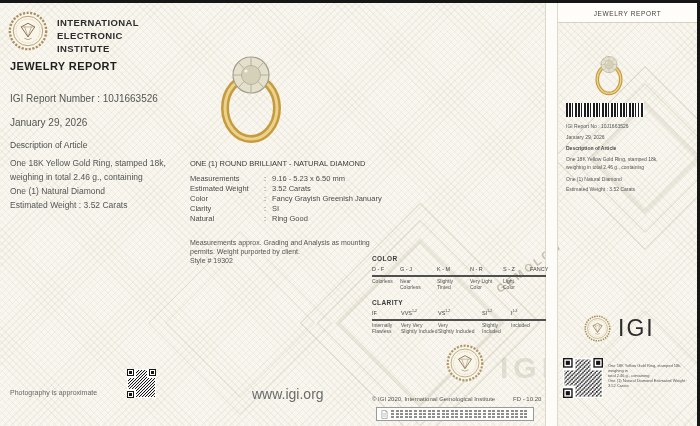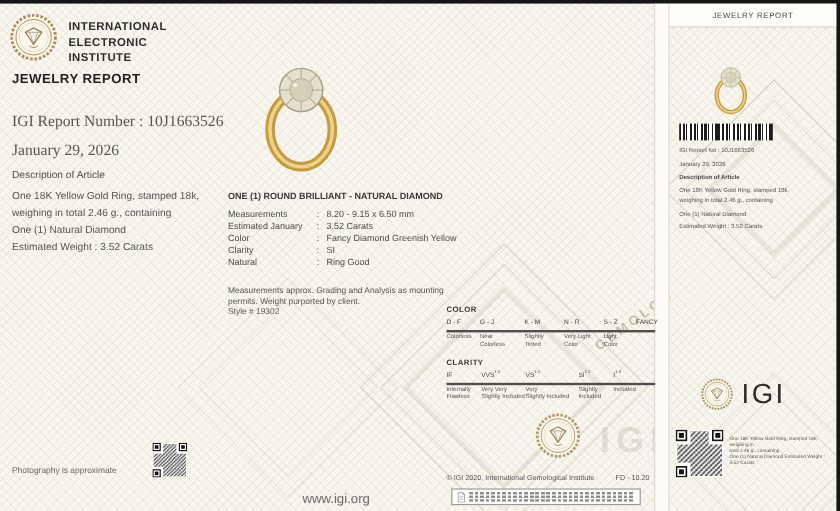--- a/index.html
+++ b/index.html
@@ -26,32 +26,32 @@
   .ghost-igi{left:500px;top:348px;font-size:30px;font-weight:bold;letter-spacing:5px;
     color:rgba(150,145,128,.22);z-index:0;}
   .z{z-index:2;}
 
   
   .seal-main{left:8px;top:8px;width:40px;height:40px;}
   .brand{left:57px;top:13px;font-size:9.5px;font-weight:bold;color:#2d2d2d;
     letter-spacing:.4px;line-height:13px;}
   .report-title{left:10px;top:57px;font-size:11px;font-weight:bold;color:#1f1f1f;letter-spacing:.4px;}
   .electronic-copy{left:97px;top:57px;font-size:11px;font-weight:bold;color:#d8372c;letter-spacing:.4px;}
-  .meta{font-size:13px;color:#555;font-family:Liberation Serif, serif;}
+  .meta{font-size:10px;color:#555;}
   .report-number{left:10px;top:90px;}
   .report-date{left:10px;top:114px;}
   .desc-heading{left:10px;top:137px;font-size:8.5px;color:#4e4e4e;}
   .desc-lines{left:10px;top:153px;font-size:8.5px;color:#555;line-height:14px;}
 
   
   .ring-photo{left:205px;top:42px;width:92px;height:102px;}
   .stub-ring{left:586px;top:48px;width:46px;height:46px;}
 
   
-  .details-title{left:190px;top:156px;font-size:7.5px;font-weight:bold;color:#3a3a3a;white-space:nowrap;}
+  .details-title{left:190px;top:156px;font-size:7.5px;font-weight:normal;color:#3a3a3a;white-space:nowrap;}
   .details-rows{left:190px;top:171px;font-size:7.5px;color:#4c4c4c;}
   .spec-row{display:flex;height:10px;line-height:10px;white-space:nowrap;}
   .spec-label{width:74px;}
   .spec-colon{width:8px;}
   .details-note{left:190px;top:235px;font-size:7px;color:#555;line-height:9px;width:210px;}
 
   
   .scales{left:372px;top:252px;width:180px;font-size:5px;color:#4c4c4c;}
   .scale-title{font-size:6.5px;font-weight:bold;color:#3b3b3b;letter-spacing:.4px;margin-bottom:4px;}
   .scale-row{display:flex;}
@@ -66,21 +66,21 @@
   
   .seal-stamp{left:446px;top:339px;width:38px;height:42px;opacity:.9;}
   .footer-copy{left:372px;top:393px;font-size:6px;color:#555;}
   .form-code{left:513px;top:393px;font-size:6px;color:#555;}
   .disclaimer{left:376px;top:404px;width:158px;height:14px;border:1px solid #9a9a9a;background:#fdfdfb;
     display:flex;align-items:center;gap:3px;padding:2px 4px;}
   .finelines{flex:1;}
   .fineline{height:2px;background:repeating-linear-gradient(90deg,#8d8d8d 0 3px,transparent 3px 4.6px);margin:1px 0;}
   .photo-note{left:10px;top:386px;font-size:7px;color:#666;}
   .qr-main{left:127px;top:366px;width:29px;height:29px;}
-  .website{left:252px;top:407px;font-size:11px;color:#6b6b6b;}
+  .website{left:252px;top:383px;font-size:14px;color:#6b6b6b;}
 
   
   .gutter{left:545px;top:0;width:13px;height:426px;background:#fdfcf8;
     border-left:1px solid #ddd8ca;border-right:1px solid #ddd8ca;z-index:1;}
   .stub{left:558px;top:0;width:139px;height:426px;z-index:2;}
   .stub-header{position:absolute;left:0;top:0;width:100%;height:20px;background:#fefdfa;
     border-bottom:1px solid #d6d1c3;text-align:center;font-size:6.5px;color:#444;
     letter-spacing:.6px;padding-top:7px;}
   .barcode{position:absolute;left:8px;top:100px;width:78px;height:14px;
     background:repeating-linear-gradient(90deg,#1c1c1c 0 1.5px,#fff 1.5px 3px,#1c1c1c 3px 5px,#fff 5px 5.6px,#1c1c1c 5.6px 6.6px,#fff 6.6px 9px);}
@@ -190,31 +190,31 @@
 
   <svg class="abs z ring-photo">
       <use href="#sym-ring"></use>
     </svg>
 
   <div class="abs z details-title">ONE (1) ROUND BRILLIANT - NATURAL DIAMOND</div>
   <div class="abs z details-rows">
     <div class="spec-row">
       <span class="spec-label">Measurements</span>
         <span class="spec-colon">:</span>
-        <span>8.20 - 9.15 x 6.50 mm</span>
-    </div>
-    <div class="spec-row">
-      <span class="spec-label">Estimated January</span>
+        <span>9.16 - 5.23 x 6.50 mm</span>
+    </div>
+    <div class="spec-row">
+      <span class="spec-label">Estimated Weight</span>
         <span class="spec-colon">:</span>
         <span>3.52 Carats</span>
     </div>
     <div class="spec-row">
       <span class="spec-label">Color</span>
         <span class="spec-colon">:</span>
-        <span>Fancy Diamond Greenish Yellow</span>
+        <span>Fancy Grayish Greenish January</span>
     </div>
     <div class="spec-row">
       <span class="spec-label">Clarity</span>
         <span class="spec-colon">:</span>
         <span>SI</span>
     </div>
     <div class="spec-row">
       <span class="spec-label">Natural</span>
         <span class="spec-colon">:</span>
         <span>Ring Good</span>

